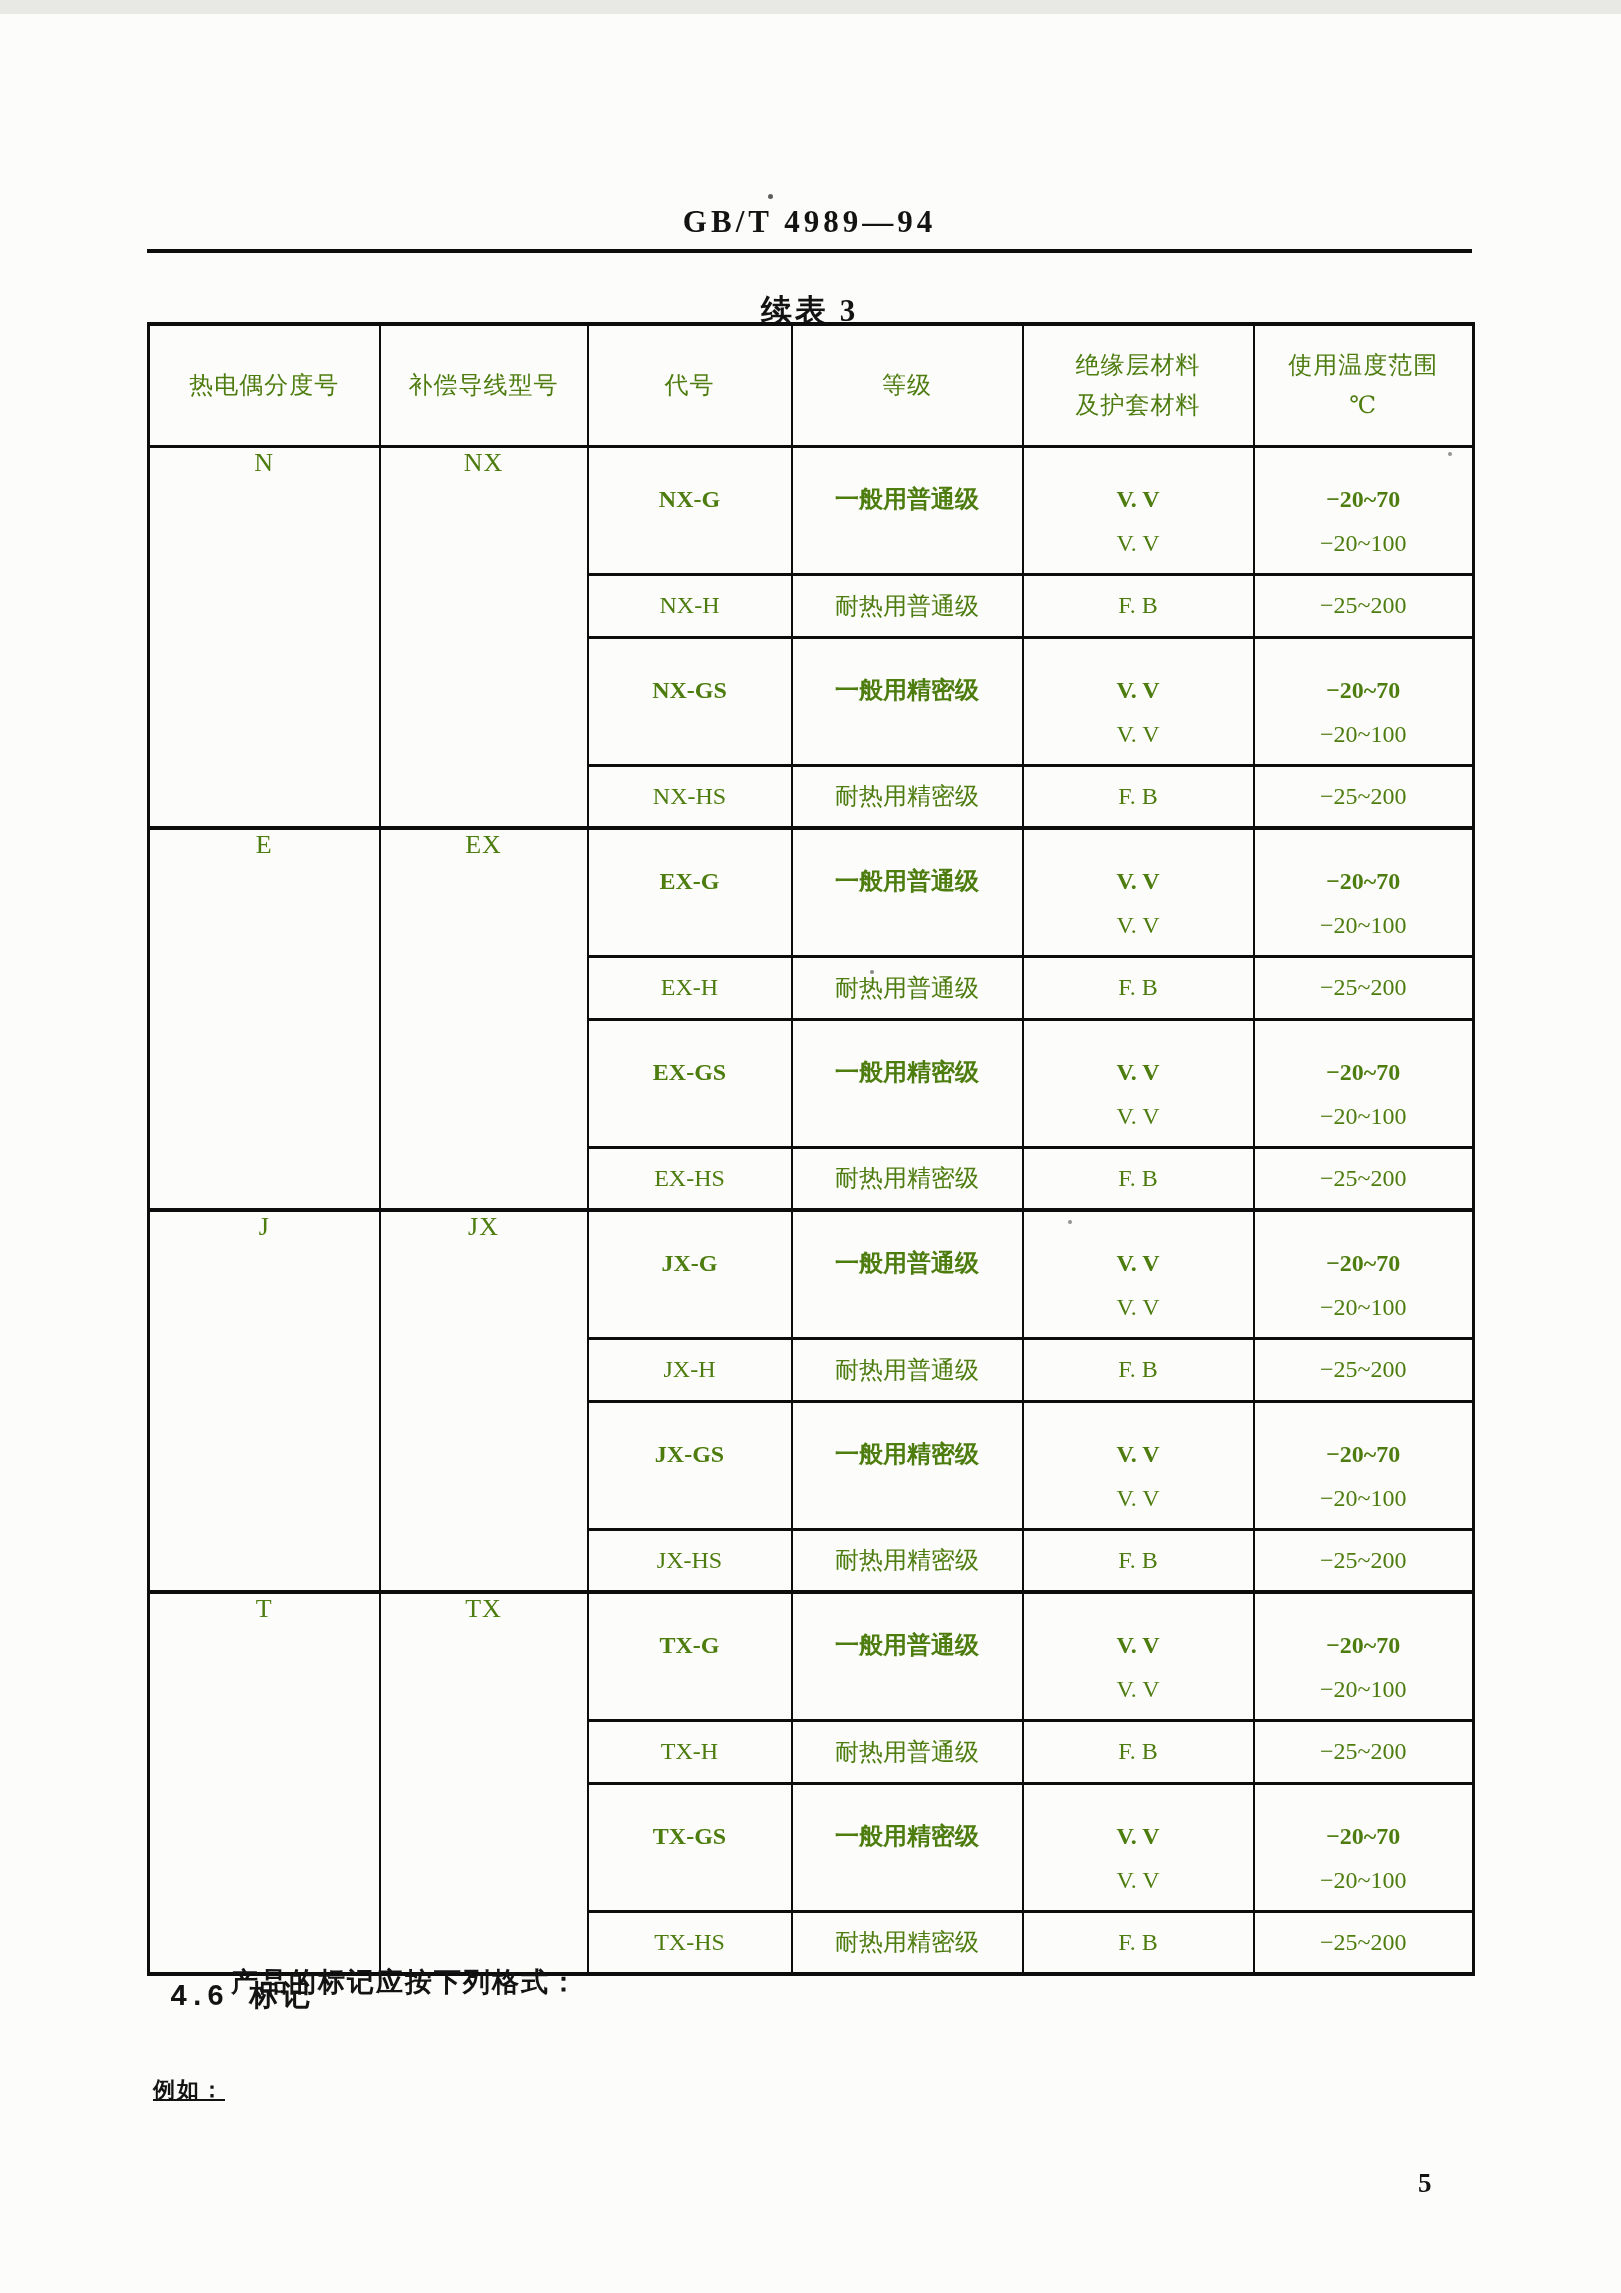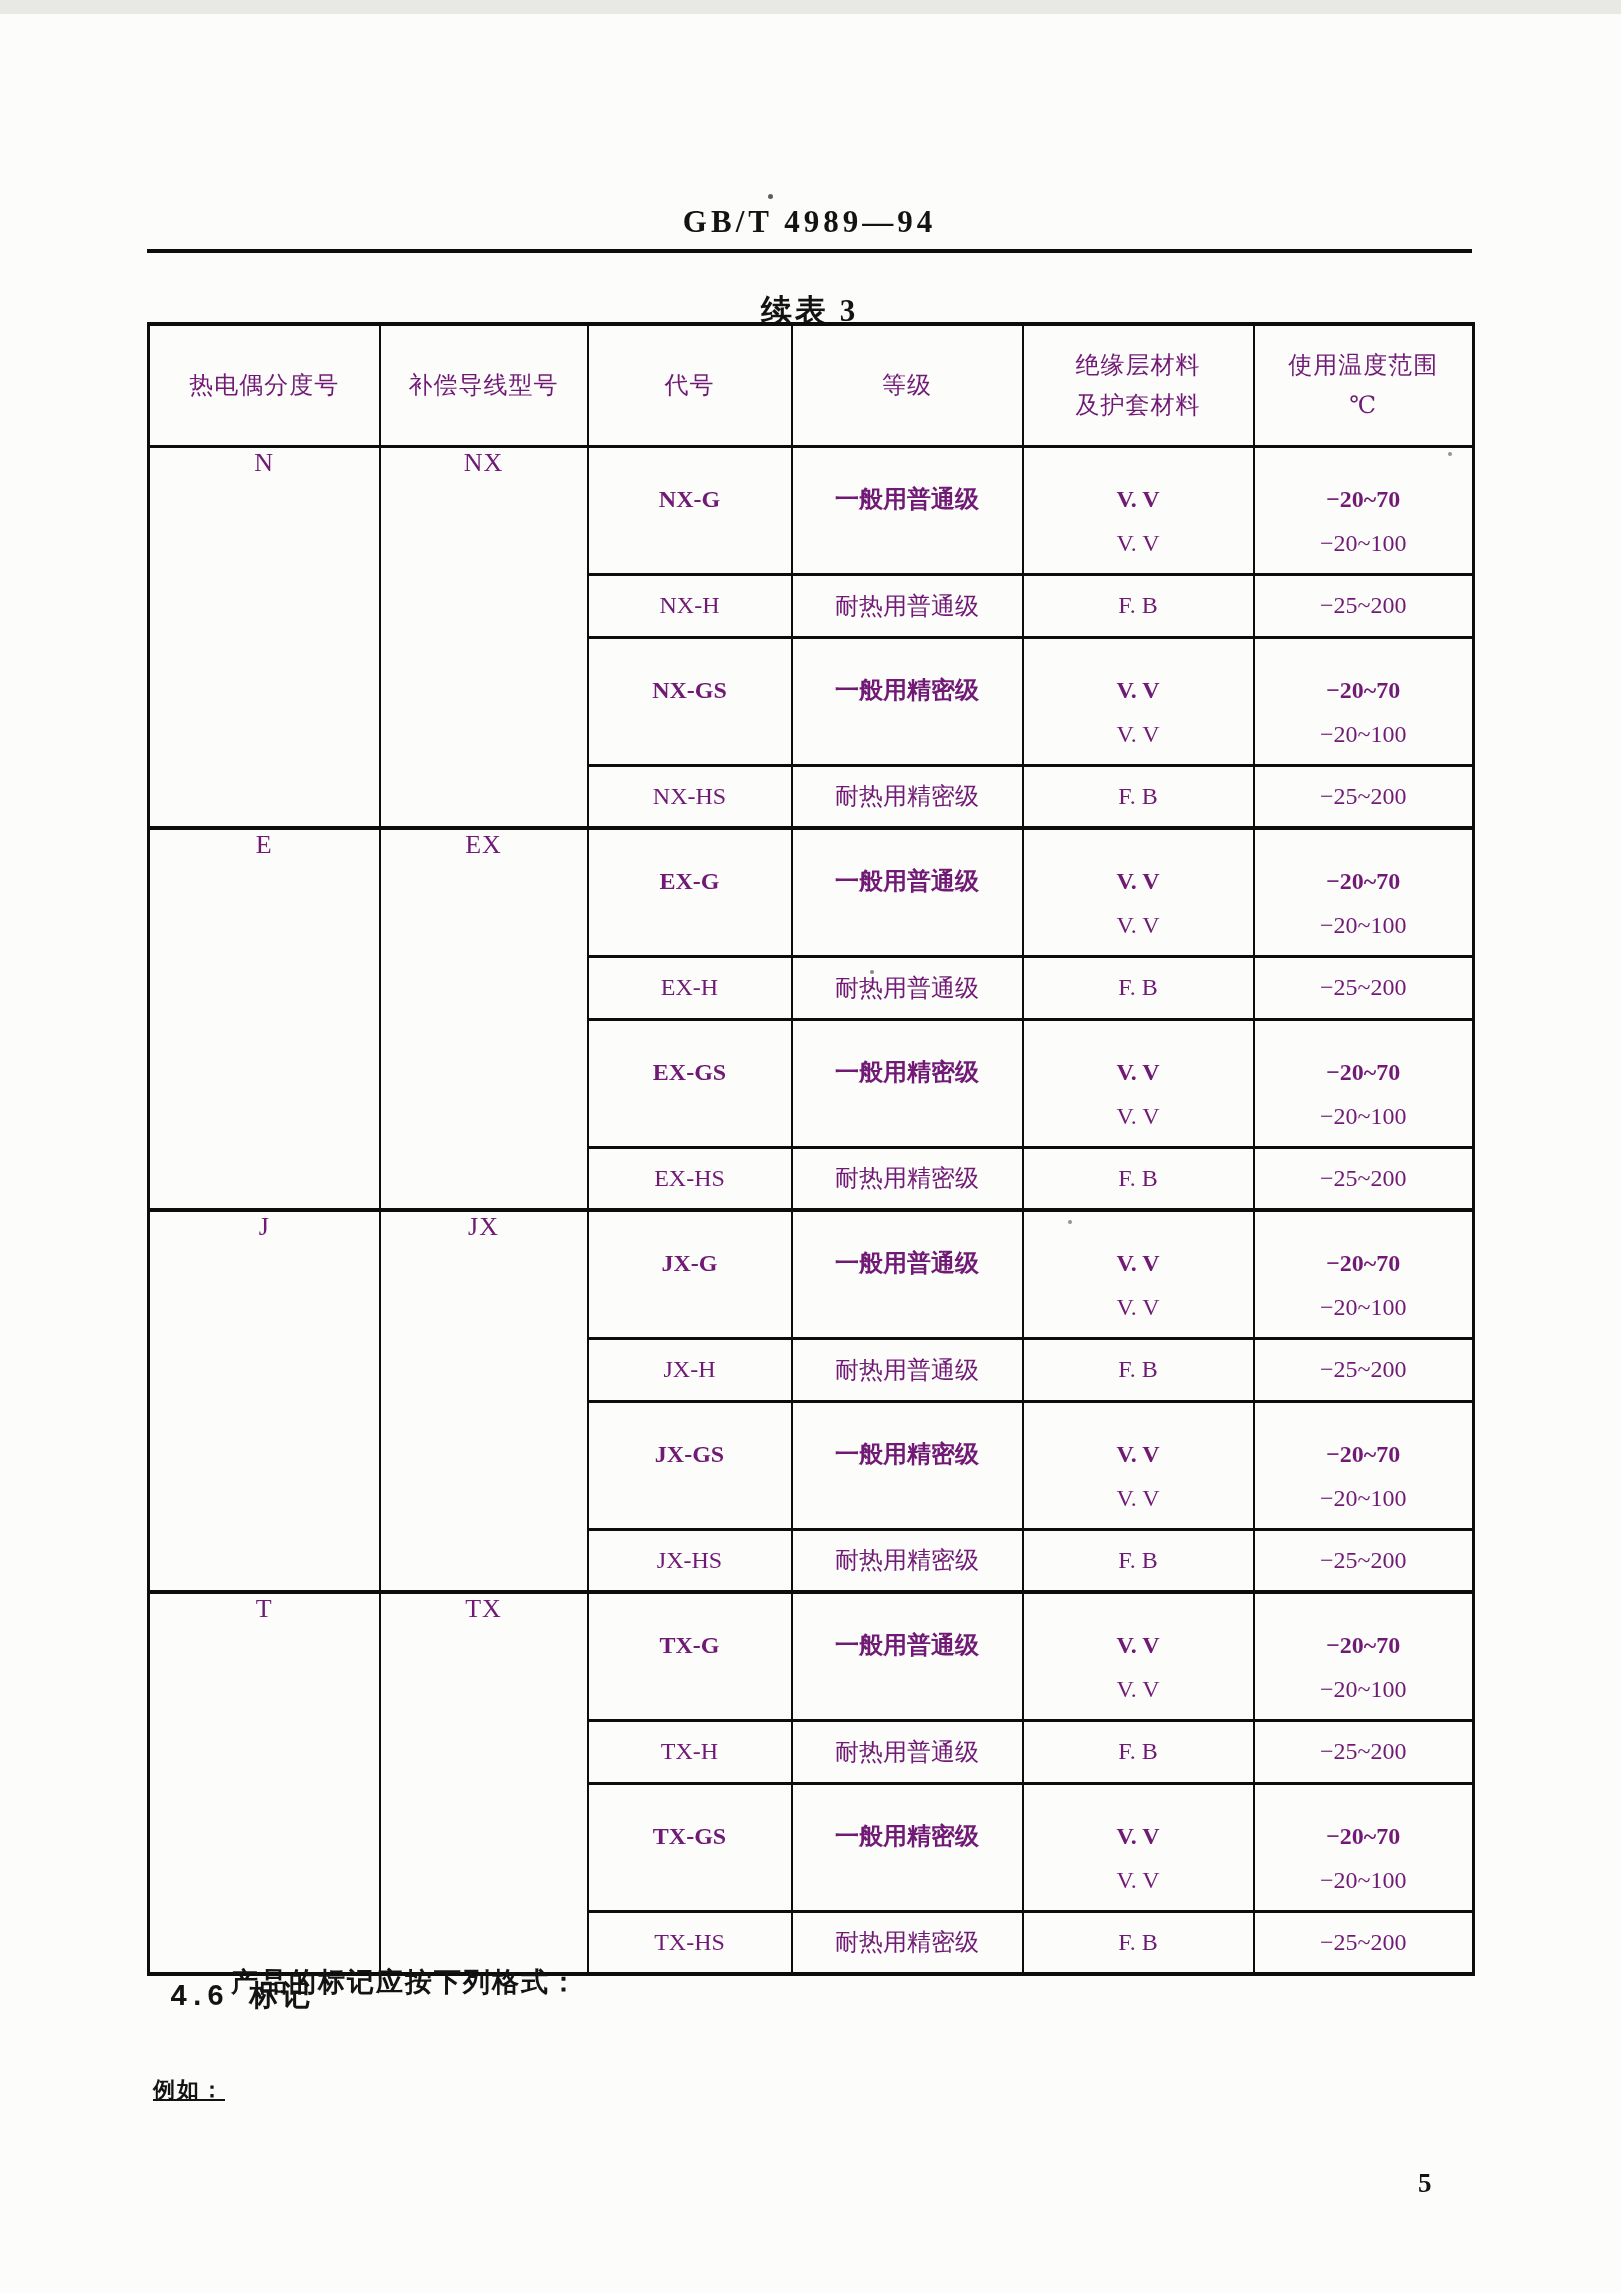--- a/index.html
+++ b/index.html
@@ -17,21 +17,21 @@
     background:#0d0d0d;
   }
   .table-caption {
     position:absolute; left:147px; top:276px; width:1325px;
     text-align:center; font-size:31px; font-weight:600; letter-spacing:3px;
   }
   table.spec-table {
     position:absolute; left:147px; top:308px; width:1325px;
     table-layout:fixed; border-collapse:collapse;
     border:3px solid #0d0d0d; border-top-width:4px; border-bottom-width:4px;
-    font-size:24px; color:#701a75;
+    font-size:24px; color:#4d7c0f;
   }
   .spec-table th, .spec-table td {
     border-left:2px solid #0d0d0d; text-align:center; padding:0;
     font-weight:normal; overflow:hidden;
   }
   .spec-table thead tr { height:122px; }
   .spec-table thead th { border-bottom:3px solid #0d0d0d; font-size:24px; letter-spacing:1px; }
   .spec-table thead th .hl { line-height:40px; }
   tr.r-dbl { height:128px; }
   tr.r-sgl { height:63px; }

